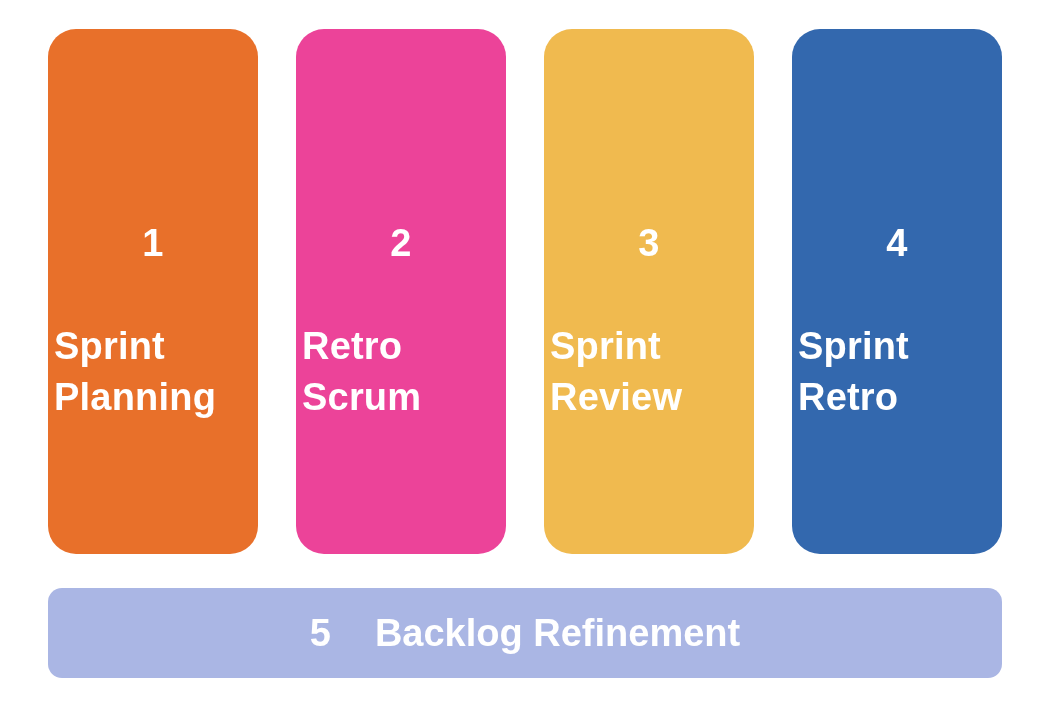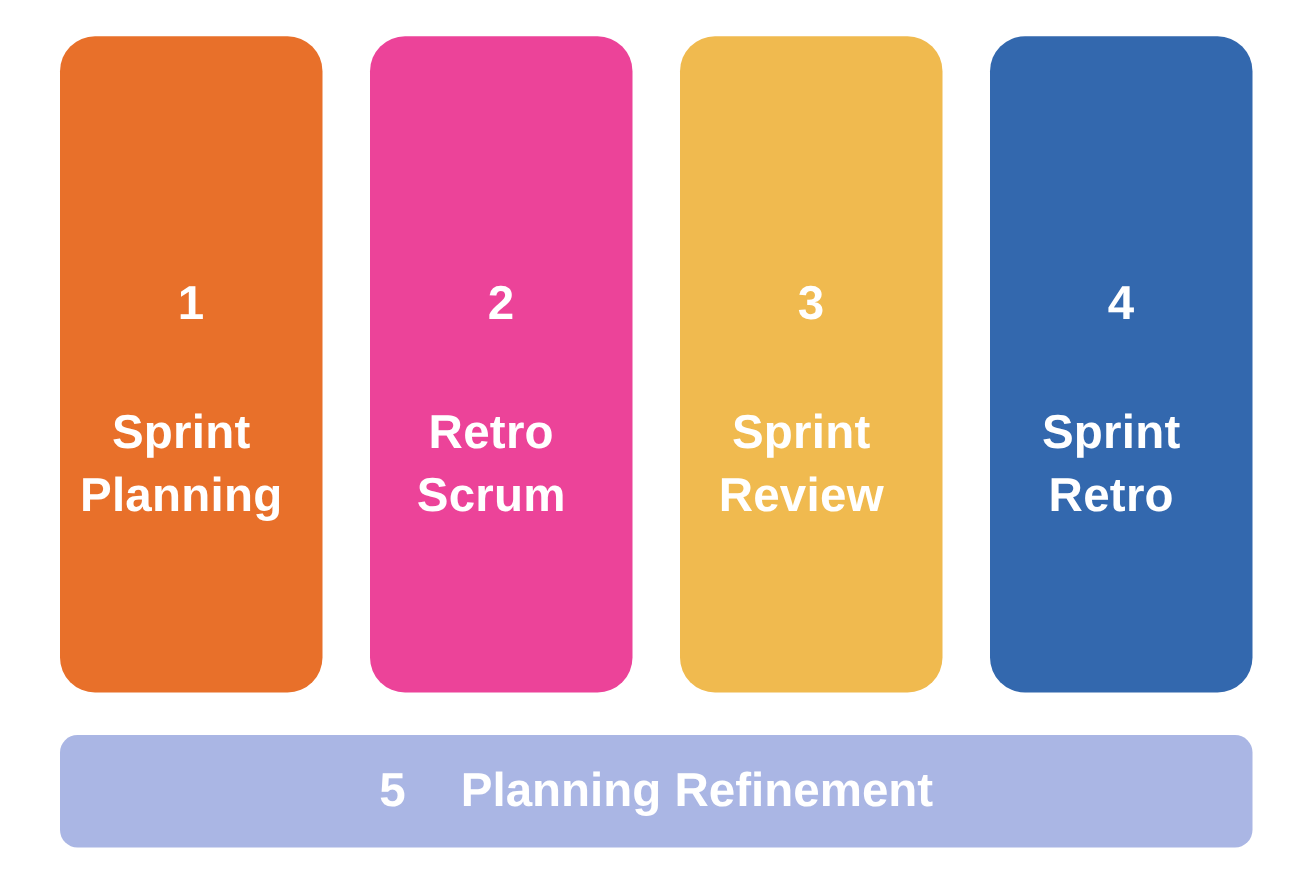--- a/index.html
+++ b/index.html
@@ -57,21 +57,20 @@
     font-weight: bold;
     line-height: 48px;
     letter-spacing: 0.3px;
   }
 
   .event-label {
     position: absolute;
     top: 292px;
     left: 0;
     right: 16px;
-    text-align: center;
     color: #ffffff;
     font-size: 38px;
     font-weight: bold;
     line-height: 51px;
     letter-spacing: 0.2px;
     padding: 0 6px;
     box-sizing: border-box;
     white-space: pre-line;
   }
 
@@ -132,16 +131,16 @@
     <div class="event-card" style="background: rgb(51, 104, 174);">
       <div class="event-number" style="color: rgb(255, 255, 255);">4</div>
       <div class="event-label" style="color: rgb(255, 255, 255);">Sprint
 Retro</div>
     </div>
 
   </div>
 
   <div id="backlog-bar" style="background: rgb(170, 182, 228);">
     <span class="bar-number" style="color: rgb(255, 255, 255);">5</span>
-    <span class="bar-label" style="color: rgb(255, 255, 255);">Planning Refinement</span>
+    <span class="bar-label" style="color: rgb(255, 255, 255);">Backlog Refinement</span>
   </div>
 
 </div>
 
 </body></html>

